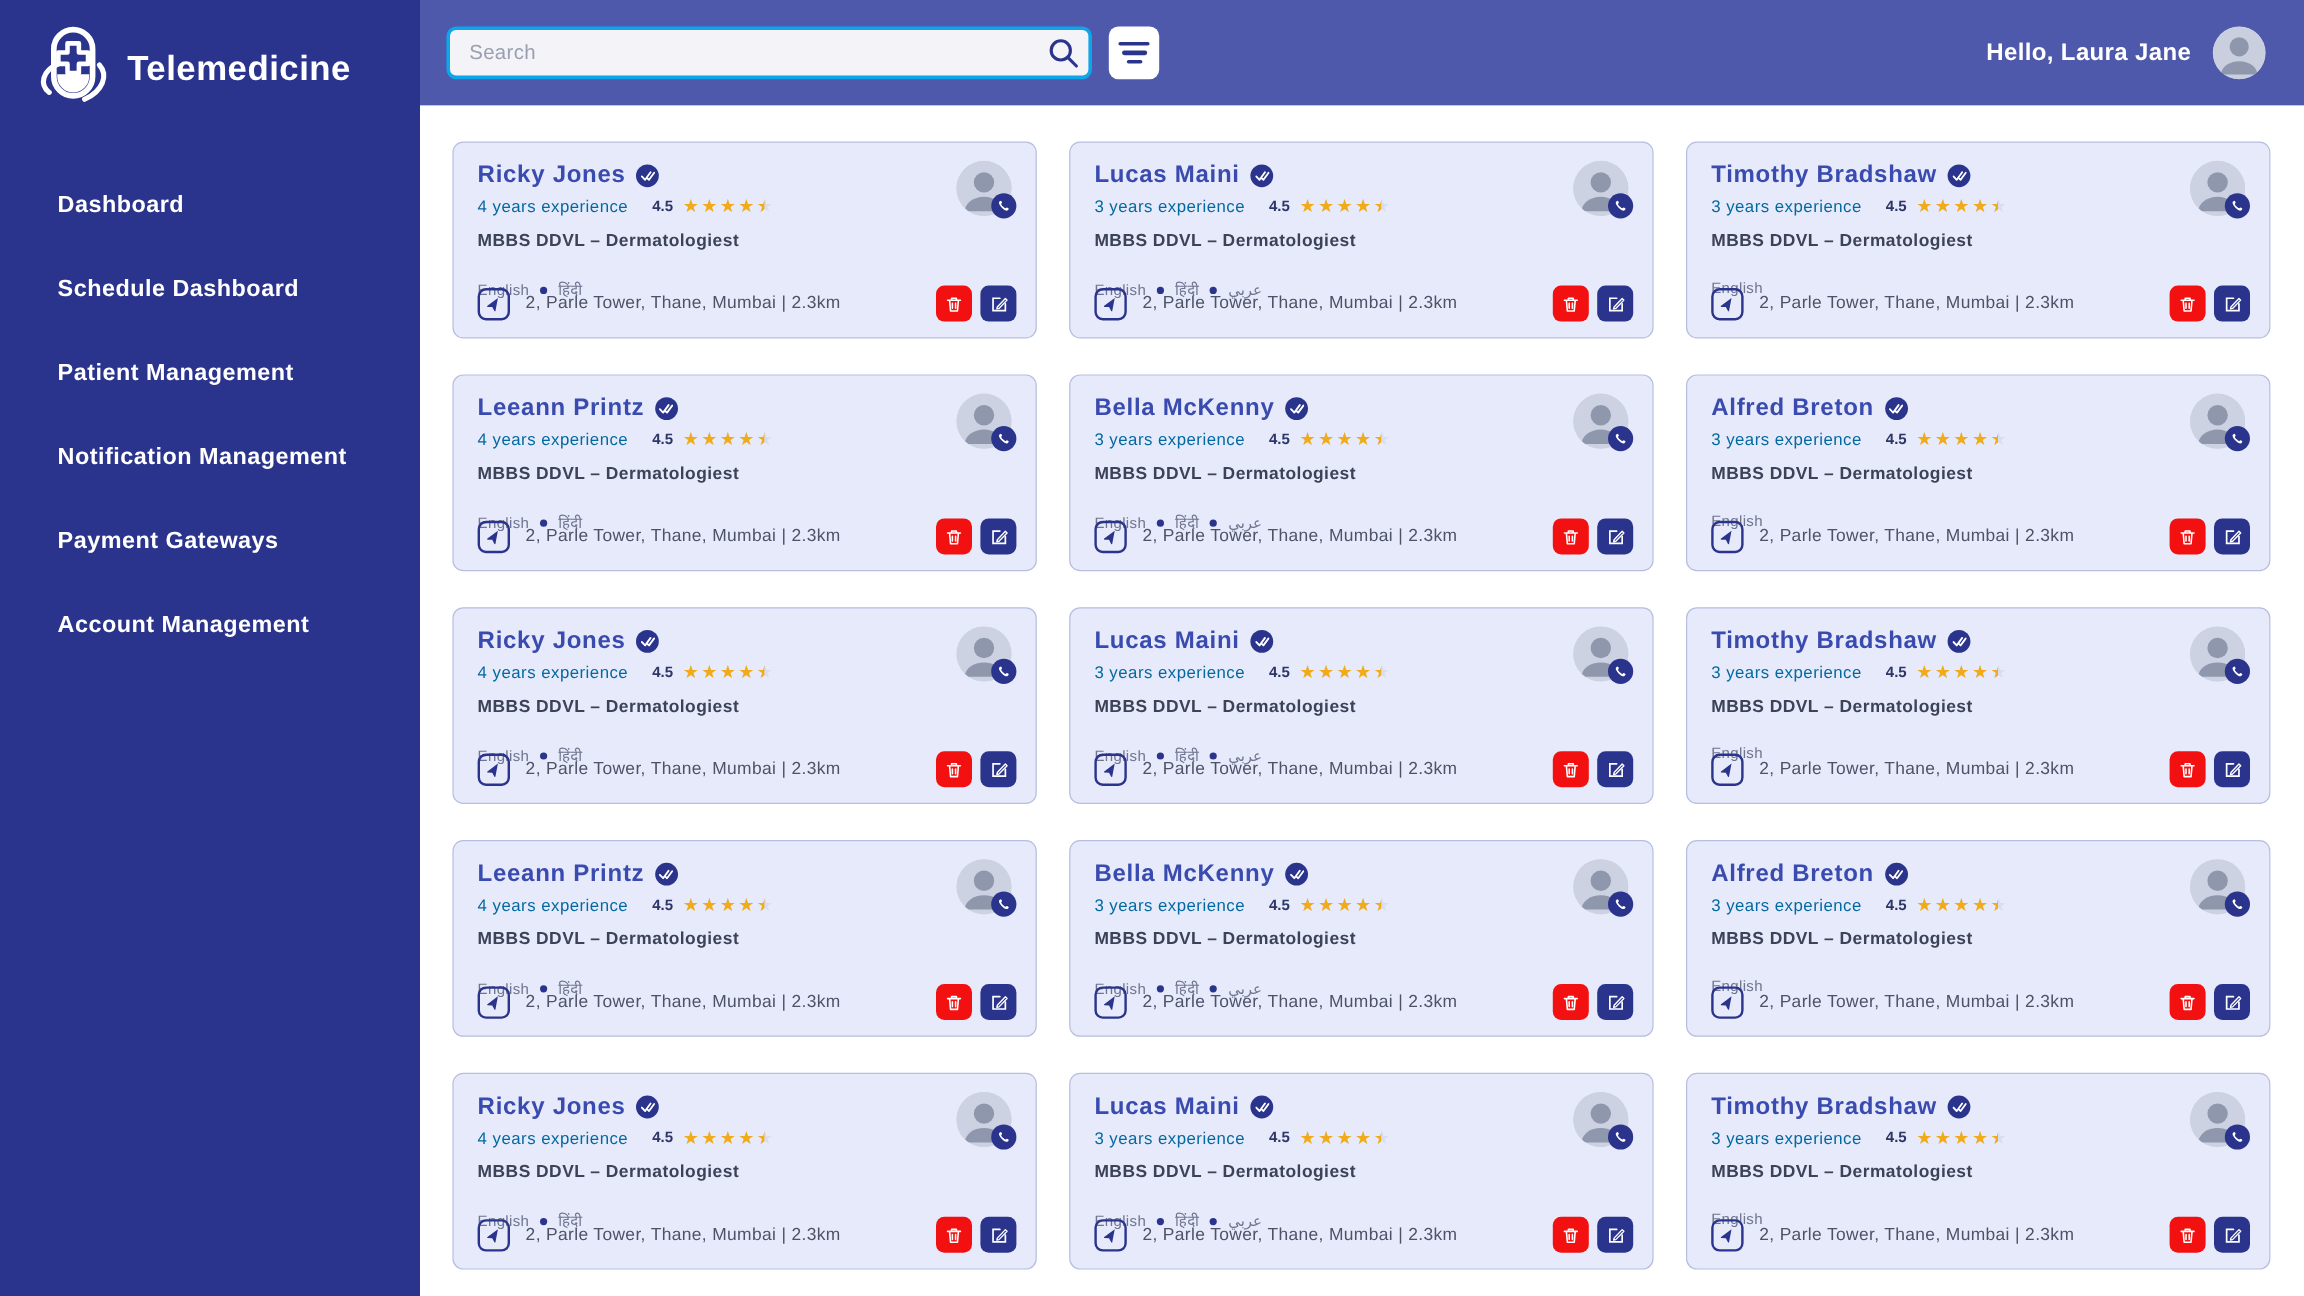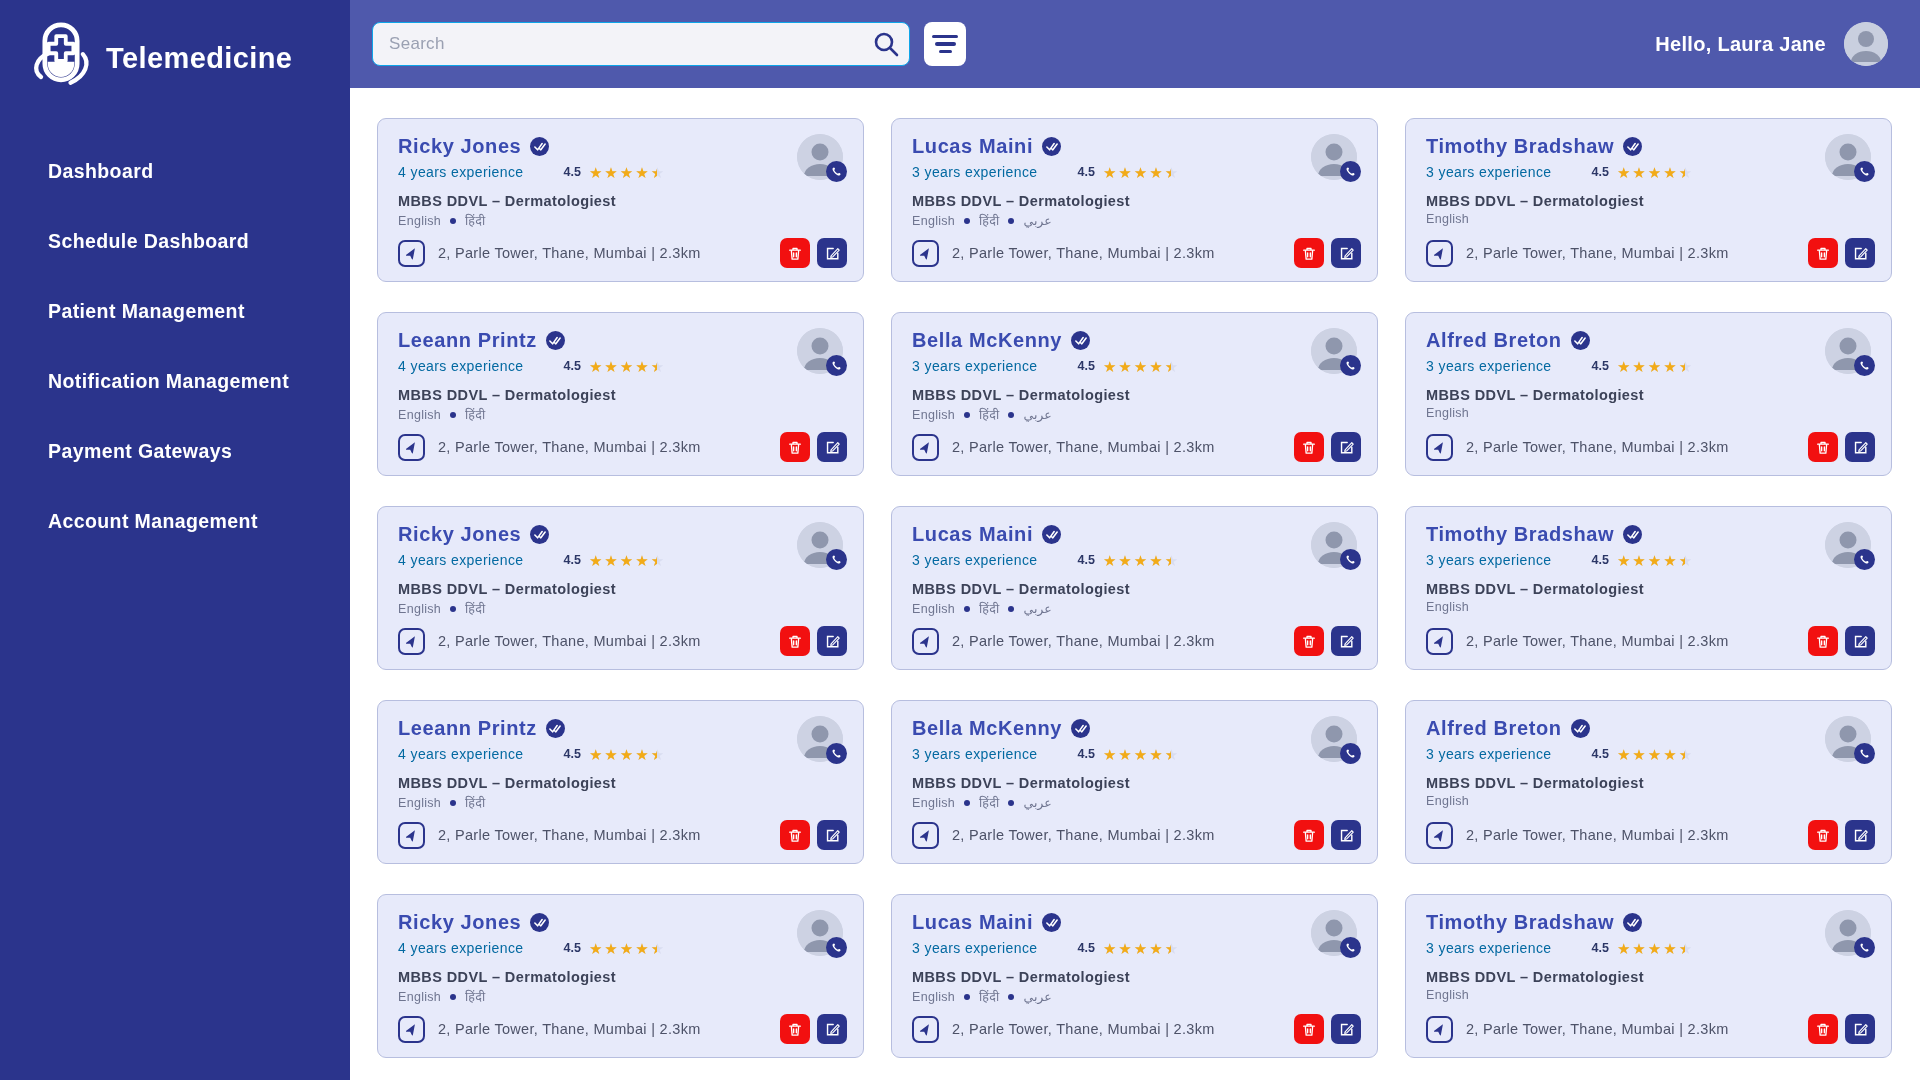--- a/index.html
+++ b/index.html
@@ -15,21 +15,21 @@
   .nav { margin-top: 40px; display: flex; flex-direction: column; }
   .nav-item { height: 70px; display: flex; align-items: center; padding-left: 48px;
     color: #ffffff; font-size: 19.5px; font-weight: bold; letter-spacing: 0.4px; cursor: pointer; }
   .nav-item.active { height: 58px; margin: 6px 23px 6px 29px; padding-left: 19px;
     background: #ffffff; color: #2b348c; border-radius: 10px; }
 
   
   .topbar { position: absolute; left: 350px; top: 0; right: 0; height: 88px;
     background: #4f59ac; }
   .search-wrap { position: absolute; left: 22px; top: 22px; width: 538px; height: 44px; }
-  .search-input { width: 100%; height: 100%; border: 1px solid #0ea5e9; border-radius: 8px;
+  .search-input { width: 100%; height: 100%; border: 3px solid #0ea5e9; border-radius: 8px;
     background: #f3f3f8; padding: 0 52px 0 16px; font-size: 17px; color: #3c4258;
     font-family: "Liberation Sans", sans-serif; outline: none; }
   .search-input::placeholder { color: #9aa0b2; letter-spacing: 0.3px; }
   .search-icon { position: absolute; right: 10px; top: 8px; width: 28px; height: 28px; cursor: pointer; }
   .filter-btn { position: absolute; left: 574px; top: 22px; width: 42px; height: 44px;
     background: #ffffff; border: none; border-radius: 8px; cursor: pointer;
     display: flex; flex-direction: column; align-items: center; justify-content: center; gap: 4px; }
   .filter-line { height: 3.5px; background: #2b348c; border-radius: 2px; }
   .fl1 { width: 26px; } .fl2 { width: 21px; } .fl3 { width: 13px; }
   .top-right { position: absolute; right: 32px; top: 0; height: 88px;
@@ -45,31 +45,31 @@
 
   
   .card { position: relative; width: 487px; height: 164px; background: #e7eafa;
     border: 1px solid #b7bedf; border-radius: 9px; padding: 16px 20px; }
   .name-row { display: flex; align-items: center; gap: 9px; }
   .doc-name { color: #3a4bb0; font-size: 20px; font-weight: 600; letter-spacing: 0.6px; }
   .verified { width: 19px; height: 19px; border-radius: 50%; background: #2b348c;
     display: flex; align-items: center; justify-content: center; }
   .exp-row { display: flex; align-items: center; margin-top: 6px; }
   .exp-text { color: #0369a1; font-size: 14px; letter-spacing: 0.4px; }
-  .rating-group { display: flex; align-items: center; margin-left: 40px; gap: 8px; }
+  .rating-group { display: flex; align-items: center; margin-left: 20px; gap: 8px; }
   .rating-value { color: #2c3767; font-size: 12.5px; font-weight: bold; }
   .stars { display: flex; }
   .star { position: relative; display: inline-block; font-size: 15px; line-height: 1;
     margin-right: 2px; }
   .sbg { color: #d9ddf0; }
   .sfg { position: absolute; left: 0; top: 0; overflow: hidden; white-space: nowrap;
     color: #f2ab18; }
   .degree { margin-top: 13px; color: #3c4258; font-size: 14.5px; font-weight: 600;
     letter-spacing: 0.4px; }
-  .langs { margin-top: 3px; display: flex; align-items: center; gap: 9px; }
+  .langs { margin-top: 24px; display: flex; align-items: center; gap: 9px; }
   .lang { color: #6f7590; font-size: 12.5px; letter-spacing: 0.3px; }
   .lang-dot { width: 6px; height: 6px; border-radius: 50%; background: #2b348c; }
   .loc-row { position: absolute; left: 20px; right: 16px; bottom: 13px;
     display: flex; align-items: center; }
   .loc-icon-box { width: 27px; height: 27px; border: 2px solid #2b348c; border-radius: 7px;
     display: flex; align-items: center; justify-content: center; margin-right: 13px;
     flex: none; }
   .loc-text { color: #4d5268; font-size: 14.5px; letter-spacing: 0.3px; flex: 1; }
   .card-actions { display: flex; gap: 7px; }
   .icon-btn { width: 30px; height: 30px; border: none; border-radius: 7px; cursor: pointer;

